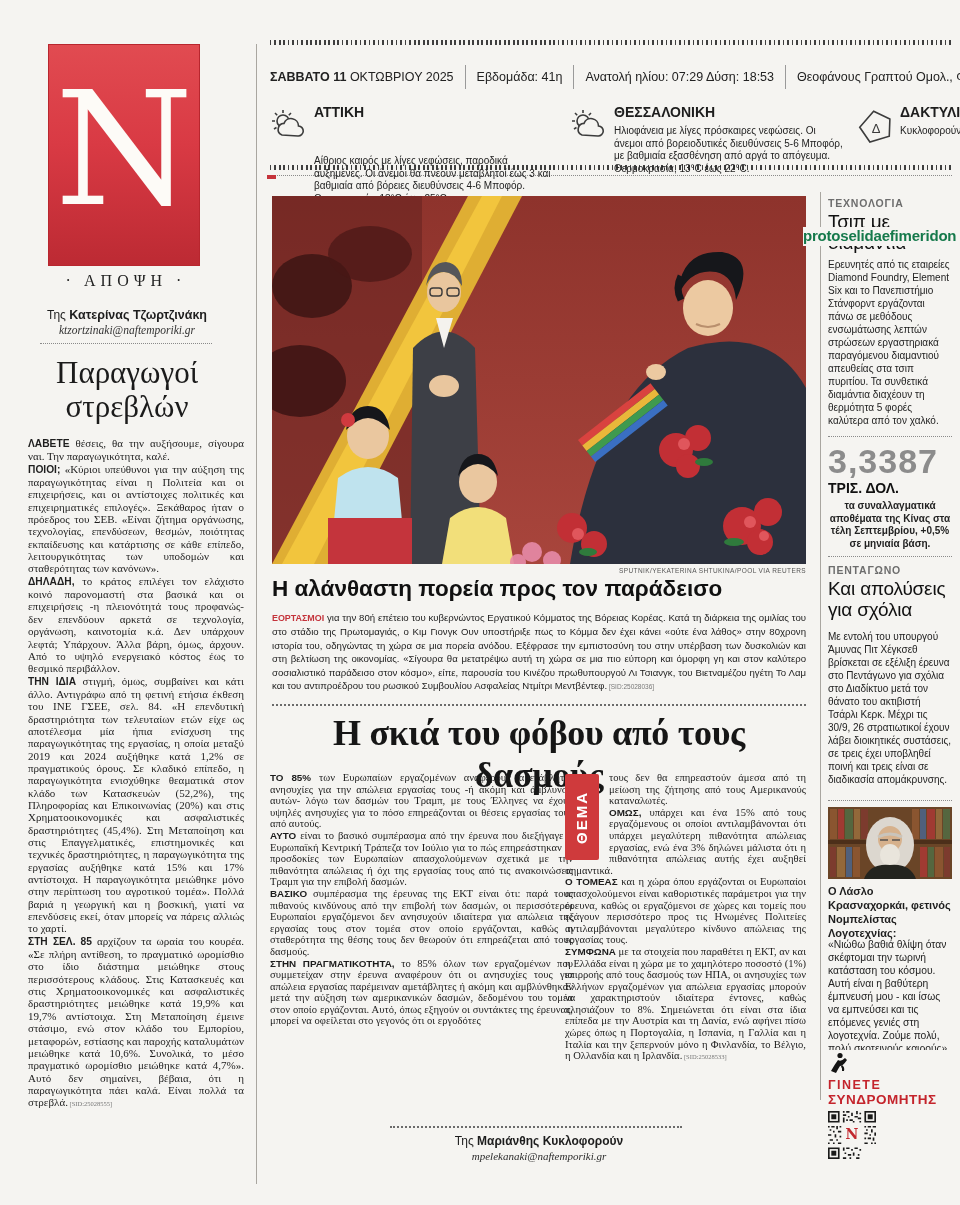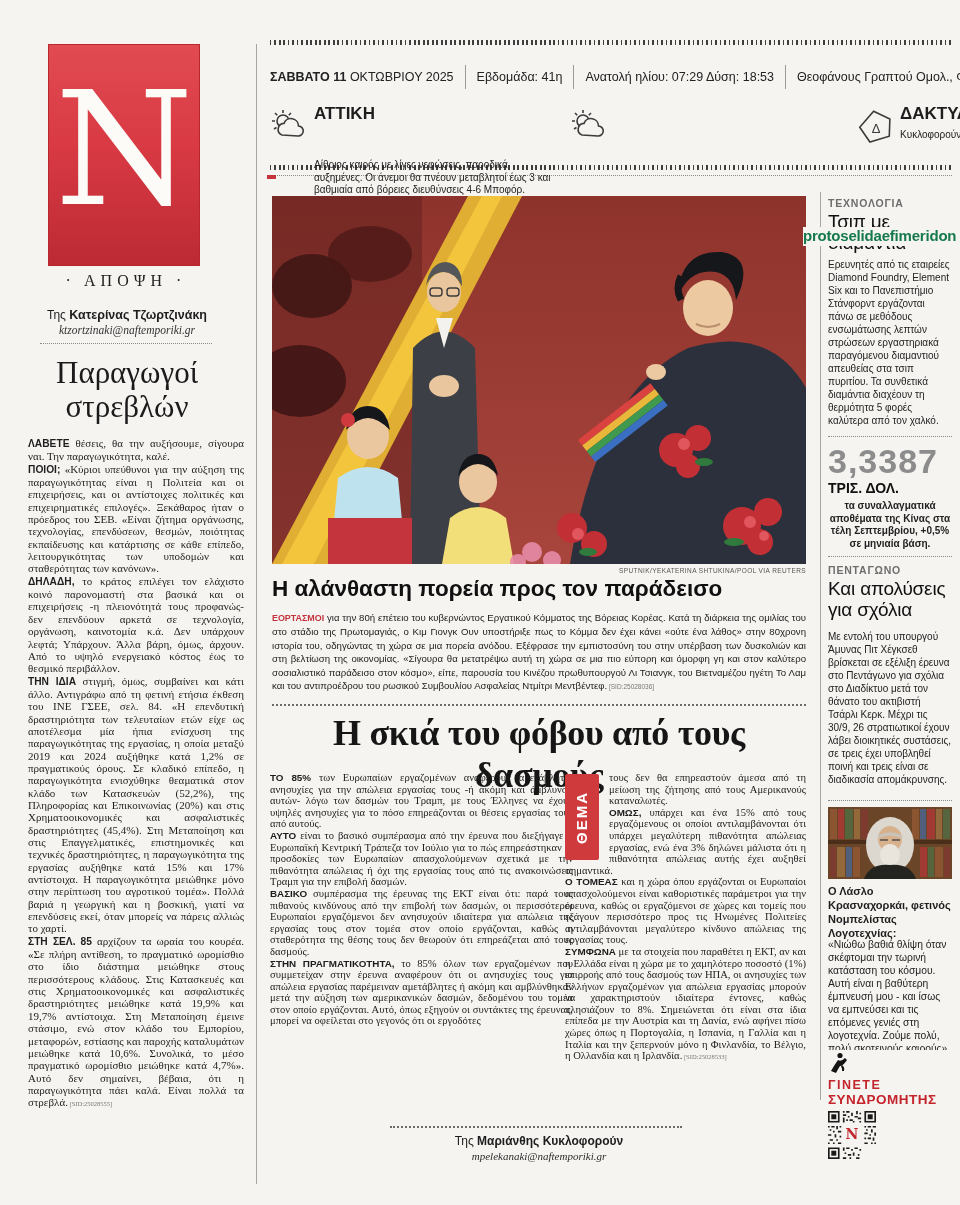--- a/index.html
+++ b/index.html
@@ -21,21 +21,21 @@
   
   .dateline { position:absolute; left:270px; top:62px; width:682px; height:30px;
     display:flex; align-items:center; font-size:12.5px; color:#222; white-space:nowrap; }
   .dateline b { font-weight:bold; }
   .dlsep { display:inline-block; width:1px; height:24px; background:#9a9a9a; margin:0 11px; flex:0 0 1px; }
 
   
   .weather { position:absolute; left:270px; top:104px; width:690px; display:flex; }
   .witem { display:flex; }
   .wicon { flex:0 0 44px; padding-top:4px; }
-  .wtitle { font-weight:bold; font-size:17px; margin-bottom:5px; }
+  .wtitle { font-weight:bold; font-size:14px; margin-bottom:5px; }
   .wtext { font-size:10px; line-height:12.6px; color:#222; }
   .w1 { flex:0 0 300px; } .w1 .wtext{ width:238px;margin-top:35px; }
   .w2 { flex:0 0 286px; } .w2 .wtext{ width:232px; }
   .w3 { flex:1; } .w3 .wtext{ width:86px; }
 
   
   .logo { position:absolute; left:48px; top:44px; width:152px; height:222px;
     background:linear-gradient(180deg,#e14b51 0%, #d93a44 45%, #bc2a33 100%);
     display:flex; align-items:center; justify-content:center;
     box-shadow:0 0 0 1px #b8262e inset; }
@@ -135,20 +135,24 @@
       <div class="wtext">Αίθριος καιρός με λίγες νεφώσεις, παροδικά αυξημένες. Οι άνεμοι θα πνέουν μεταβλητοί έως 3 και βαθμιαία από βόρειες διευθύνσεις 4-6 Μποφόρ. Θερμοκρασία, 13°C έως 25°C.</div>
     </div>
   </div>
   <div class="witem w2">
     <div class="wicon">
       <svg width="38" height="38" viewBox="0 0 38 38" fill="none" stroke="#3c3c3c" stroke-width="1.6">
         <circle cx="13" cy="13" r="6"></circle>
         <path d="M13 2v3M2 13h3M5 5l2.2 2.2M21 5l-2.2 2.2M4 21l2.5-1.5"></path>
         <path d="M12 27a6 6 0 0 1 2-11.6A7.5 7.5 0 0 1 28.5 18 5 5 0 0 1 28 28z" fill="#f5f4f1"></path>
       </svg>
+    </div>
+    <div>
+      <div class="wtitle">ΘΕΣΣΑΛΟΝΙΚΗ</div>
+      <div class="wtext">Ηλιοφάνεια με λίγες πρόσκαιρες νεφώσεις. Οι άνεμοι από βορειοδυτικές διευθύνσεις 5-6 Μποφόρ, με βαθμιαία εξασθένηση από αργά το απόγευμα. Θερμοκρασία, 13°C έως 22°C.</div>
     </div>
   </div>
   <div class="witem w3">
     <div class="wicon">
       <svg width="40" height="40" viewBox="0 0 40 40" fill="none" stroke="#3c3c3c" stroke-width="1.6">
         <path d="M20 3 35 13 32 30 12 33 4 17 Z" transform="rotate(-8 20 20)"></path>
         <text x="20" y="25" text-anchor="middle" font-size="13" fill="#3c3c3c" stroke="none" font-family="Liberation Sans, sans-serif">Δ</text>
       </svg>
     </div>
     <div>

